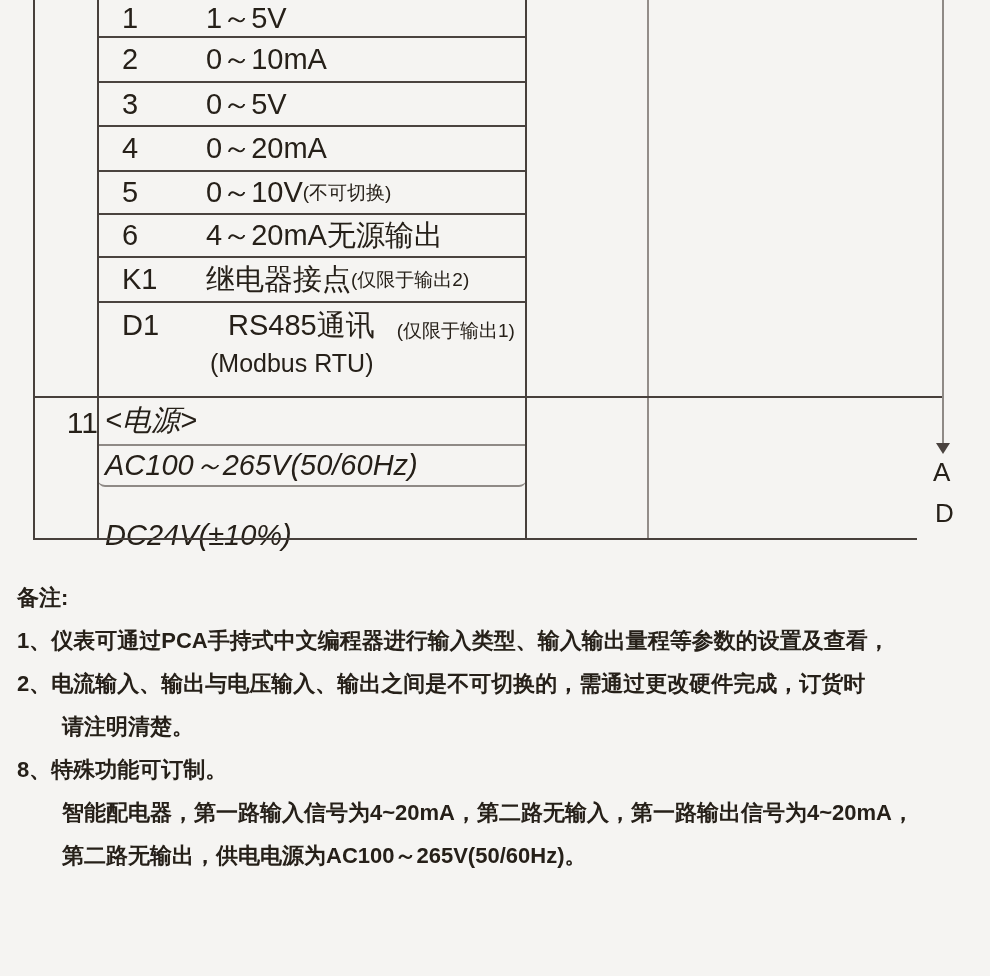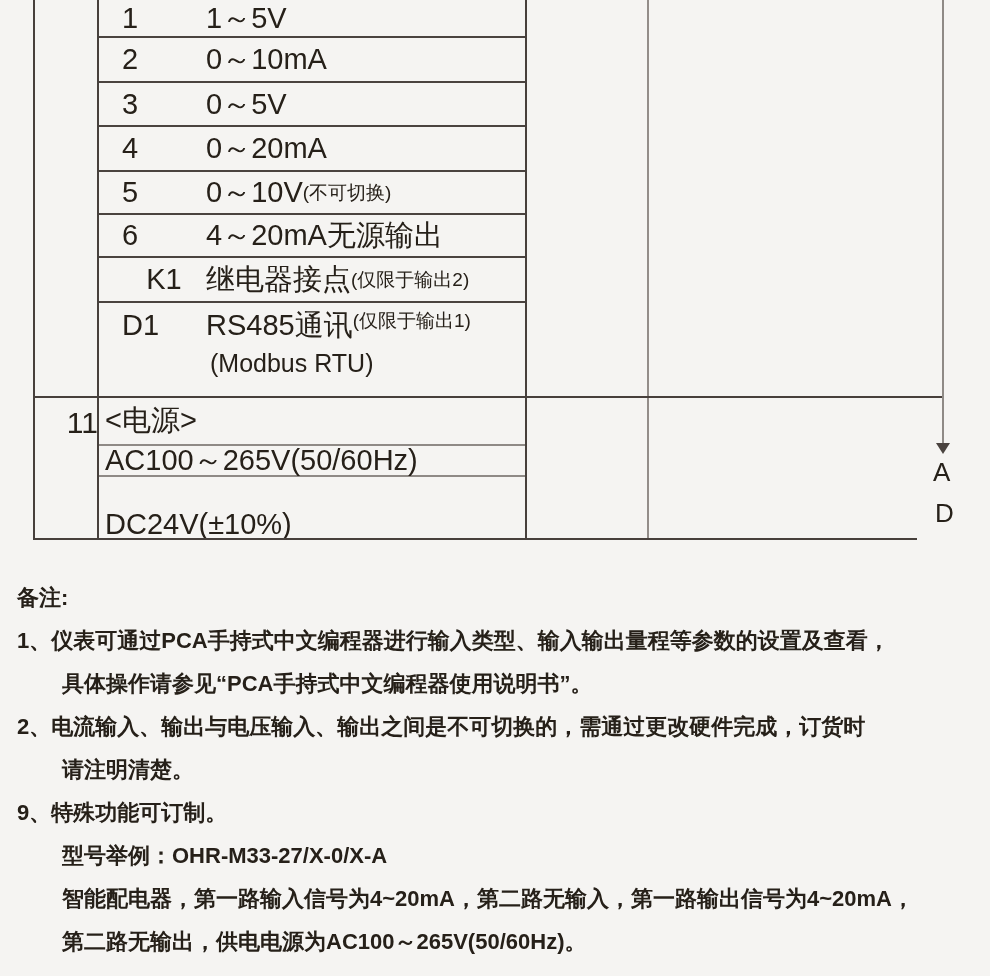--- a/index.html
+++ b/index.html
@@ -20,34 +20,34 @@
     position:absolute;left:98px;width:428px;
     box-sizing:border-box;
     border-bottom:2px solid #4a433f;
     display:flex;align-items:center;
     font-size:29px;font-weight:500;line-height:1;
     white-space:nowrap;
   }
   .opt-code{display:inline-block;padding-left:24px;width:108px;box-sizing:border-box;}
   .opt-note{font-size:19px;font-weight:500;}
   .row-d1{display:block;border-bottom:none;}
-  .d1-line1{display:flex;align-items:flex-start;padding-top:8px;}
+  .d1-line1{display:flex;align-items:flex-end;padding-top:8px;gap:22px;}
   .d1-line2{margin-left:112px;margin-top:11px;font-size:25px;font-weight:500;}
   
   .power-index{
     position:absolute;left:34px;top:398px;width:64px;height:142px;
     text-align:right;padding-top:8px;box-sizing:border-box;
     font-size:30px;font-weight:500;
   }
   .pw-row{
     position:absolute;left:98px;width:428px;
     box-sizing:border-box;
     display:flex;align-items:center;
     padding-left:7px;
-    font-size:29px;font-weight:500;white-space:nowrap;
+    font-size:29px;font-weight:500;white-space:nowrap;font-style:italic;
   }
   .pw-border{border-bottom:2px solid #8f8a86;}
   
   .arrow-line{position:absolute;left:942px;top:0;width:2px;height:443px;background:#8f8a86;}
   .arrow-head{
     position:absolute;left:936px;top:443px;width:0;height:0;
     border-left:7px solid transparent;border-right:7px solid transparent;
     border-top:11px solid #4a433f;
   }
   .code-letter{position:absolute;font-size:26px;font-weight:500;}
@@ -88,57 +88,55 @@
     </div>
     <div class="opt-row" style="top:172px;height:43px;">
       <span class="opt-code">5</span>
       <span>0～10V</span>
         <span class="opt-note">(不可切换)</span>
     </div>
     <div class="opt-row" style="top:215px;height:43px;">
       <span class="opt-code">6</span>
       <span>4～20mA无源输出</span>
     </div>
-    <div class="opt-row" style="top:258px;height:45px;text-align:center;">
+    <div class="opt-row" style="top:258px;height:45px;">
       <span class="opt-code">K1</span>
       <span>继电器接点</span>
         <span class="opt-note">(仅限于输出2)</span>
     </div>
     <div class="opt-row row-d1" style="top:303px;height:93px;">
       <div class="d1-line1">
         <span class="opt-code">D1</span>
         <span>RS485通讯</span>
           <span class="opt-note">(仅限于输出1)</span>
       </div>
       <div class="d1-line2">(Modbus RTU)</div>
     </div>
 
     <div class="power-index">11</div>
     <div class="pw-row pw-border" style="top:398px;height:48px;">&lt;电源&gt;</div>
-    <div class="pw-row pw-border" style="top:446px;height:31px;">AC100～265V(50/60Hz)</div>
-    <div class="pw-row" style="top:503px;height:43px;">DC24V(±10%)</div>
+    <div class="pw-row pw-border" style="top:446px;height:41px;border-radius:7px;">AC100～265V(50/60Hz)</div>
+    <div class="pw-row" style="top:514px;height:43px;">DC24V(±10%)</div>
 
     <div class="vline" style="left:33px;top:0;height:540px;"></div>
     <div class="vline" style="left:97px;top:0;height:540px;"></div>
     <div class="vline" style="left:525px;top:0;height:540px;"></div>
     <div class="vline gray" style="left:647px;top:0;height:540px;"></div>
     <div class="hline" style="left:33px;top:396px;width:911px;"></div>
     <div class="hline" style="left:33px;top:538px;width:884px;"></div>
 
     <div class="arrow-line"></div>
     <div class="arrow-head"></div>
     <div class="code-letter code-a">A</div>
     <div class="code-letter code-d">D</div>
   </div>
 
   <div class="notes">
     <div class="note-line ind0">备注:</div>
     <div class="note-line ind0">1、仪表可通过PCA手持式中文编程器进行输入类型、输入输出量程等参数的设置及查看，</div>
-    <div class="note-line ind1">具体操作请参见“PCA手持式中文编程器使用说明书”。</div>
     <div class="note-line ind0">2、电流输入、输出与电压输入、输出之间是不可切换的，需通过更改硬件完成，订货时</div>
     <div class="note-line ind1">请注明清楚。</div>
-    <div class="note-line ind0">9、特殊功能可订制。</div>
-    <div class="note-line ind1">型号举例：OHR-M33-27/X-0/X-A</div>
+    <div class="note-line ind0">8、特殊功能可订制。</div>
     <div class="note-line ind1">智能配电器，第一路输入信号为4~20mA，第二路无输入，第一路输出信号为4~20mA，</div>
     <div class="note-line ind1">第二路无输出，供电电源为AC100～265V(50/60Hz)。</div>
   </div>
 
 </div>
 
 </body></html>

